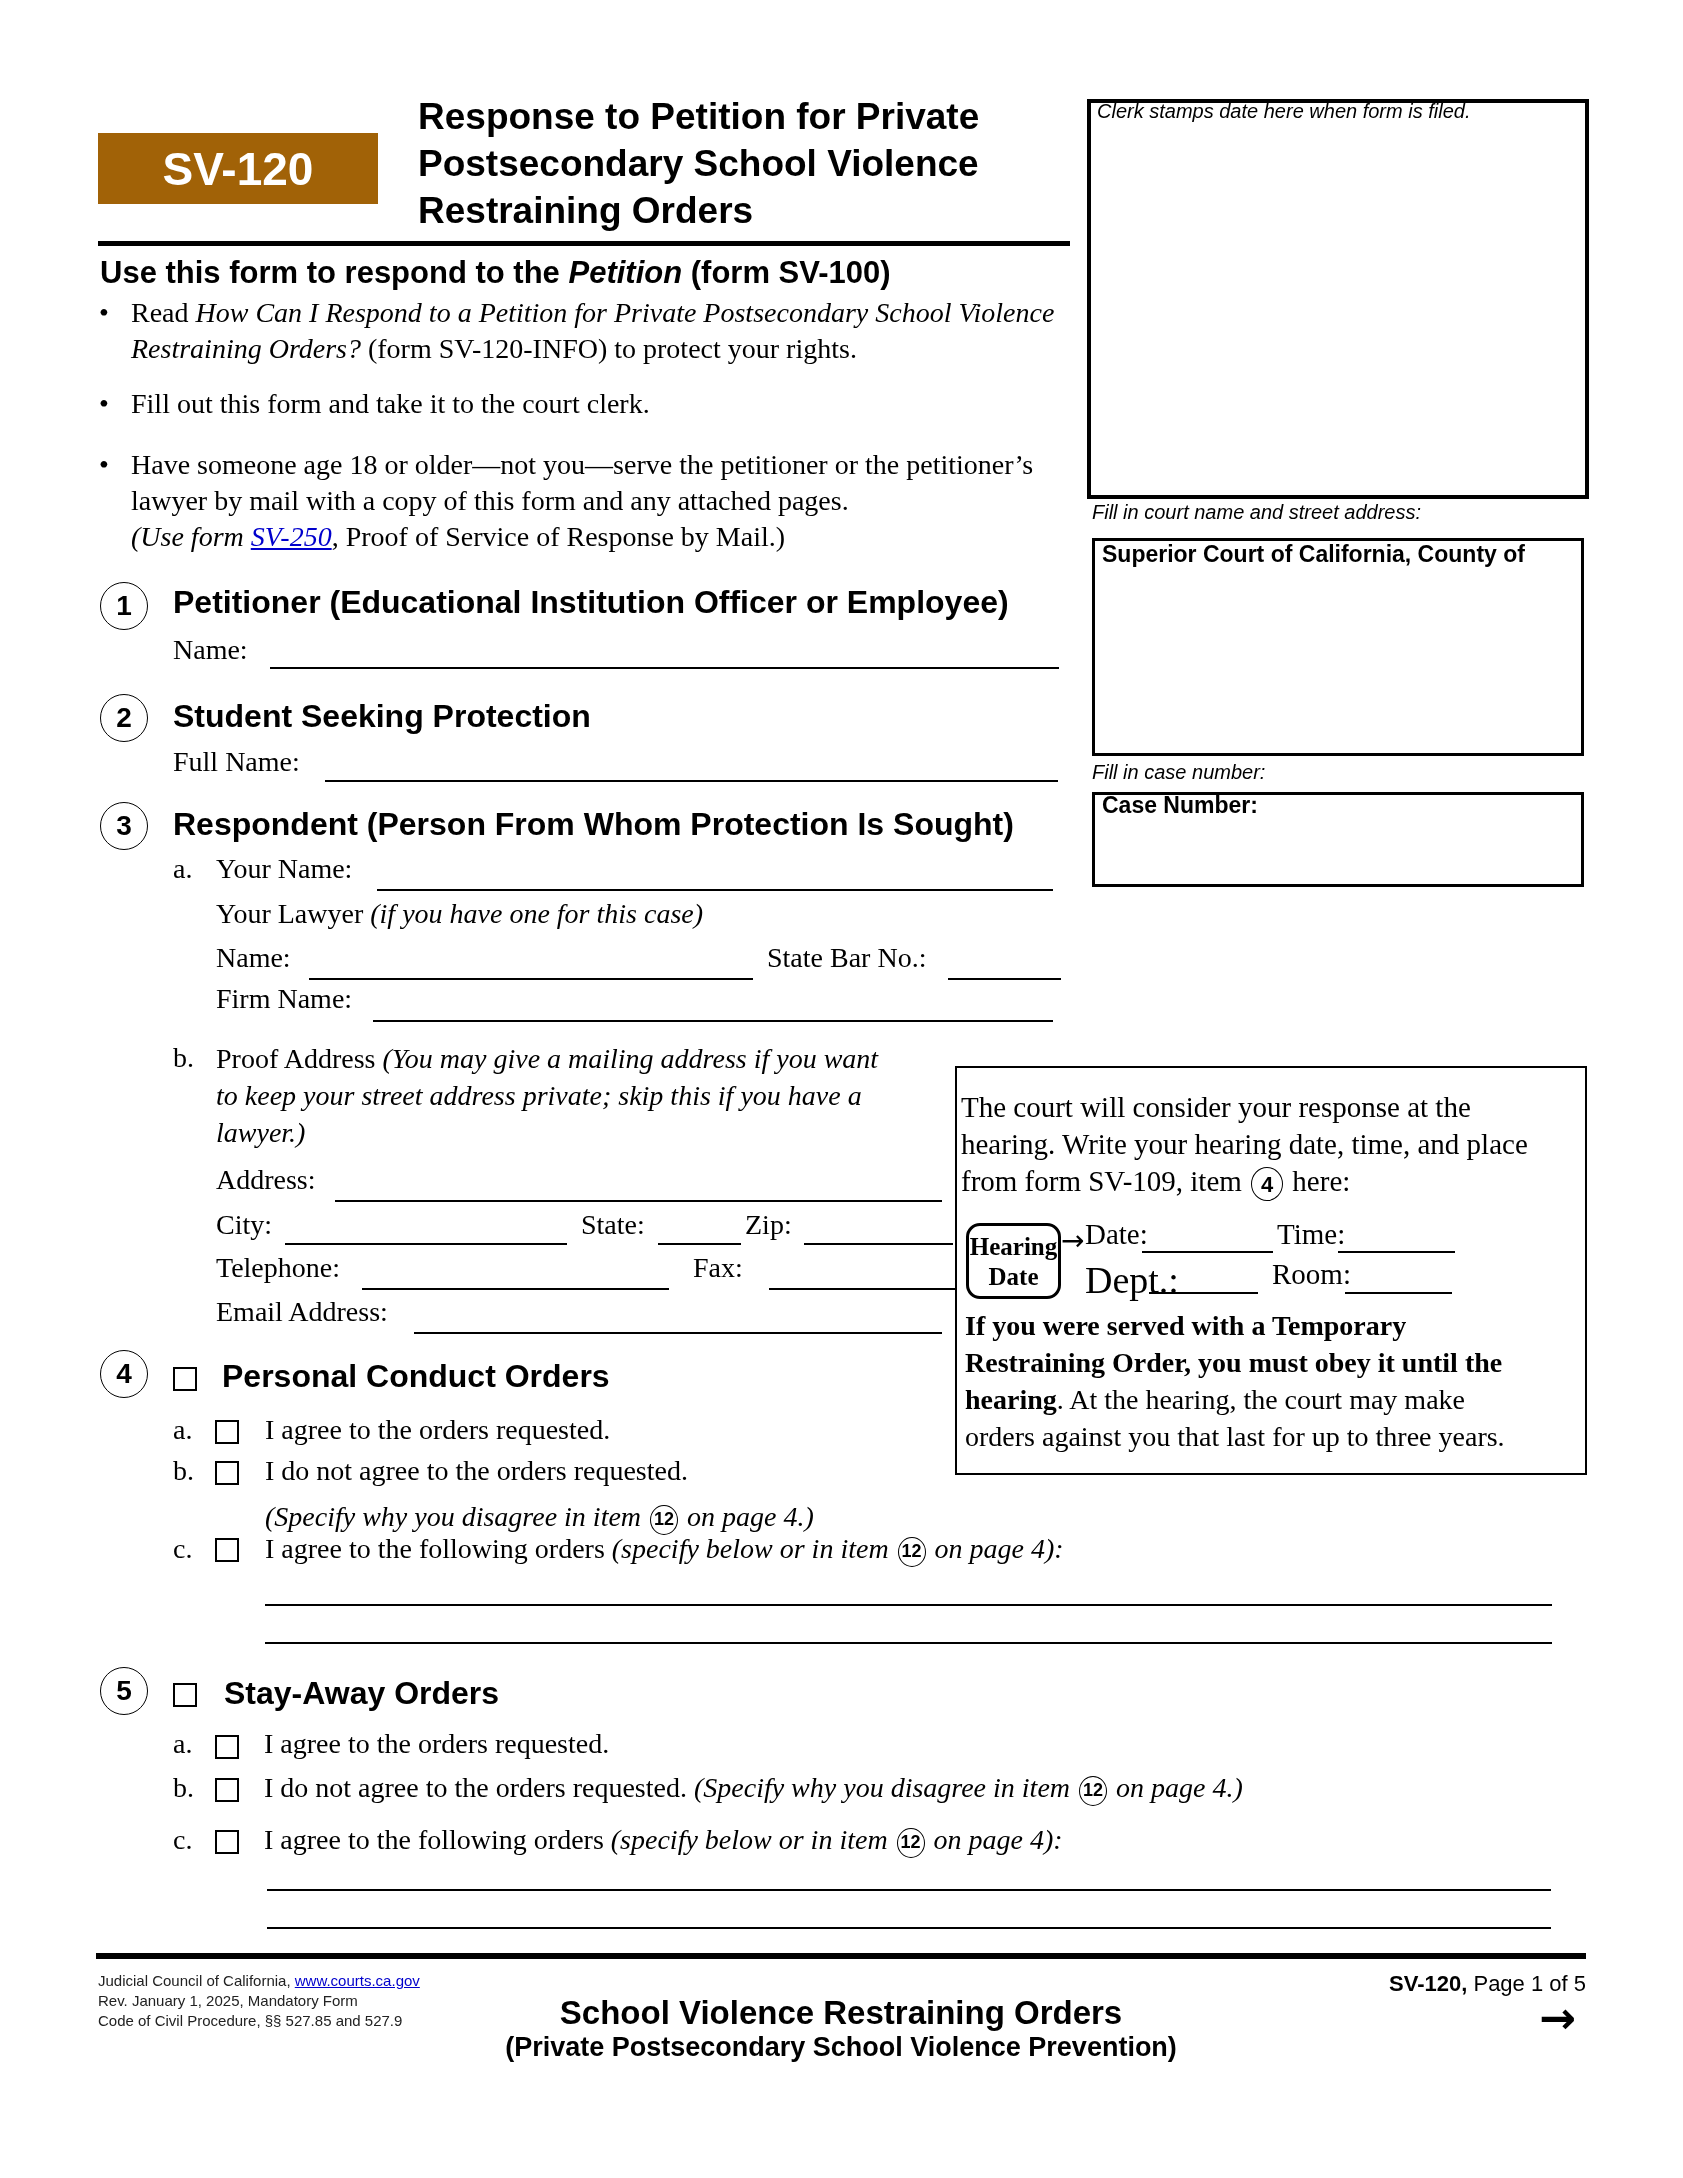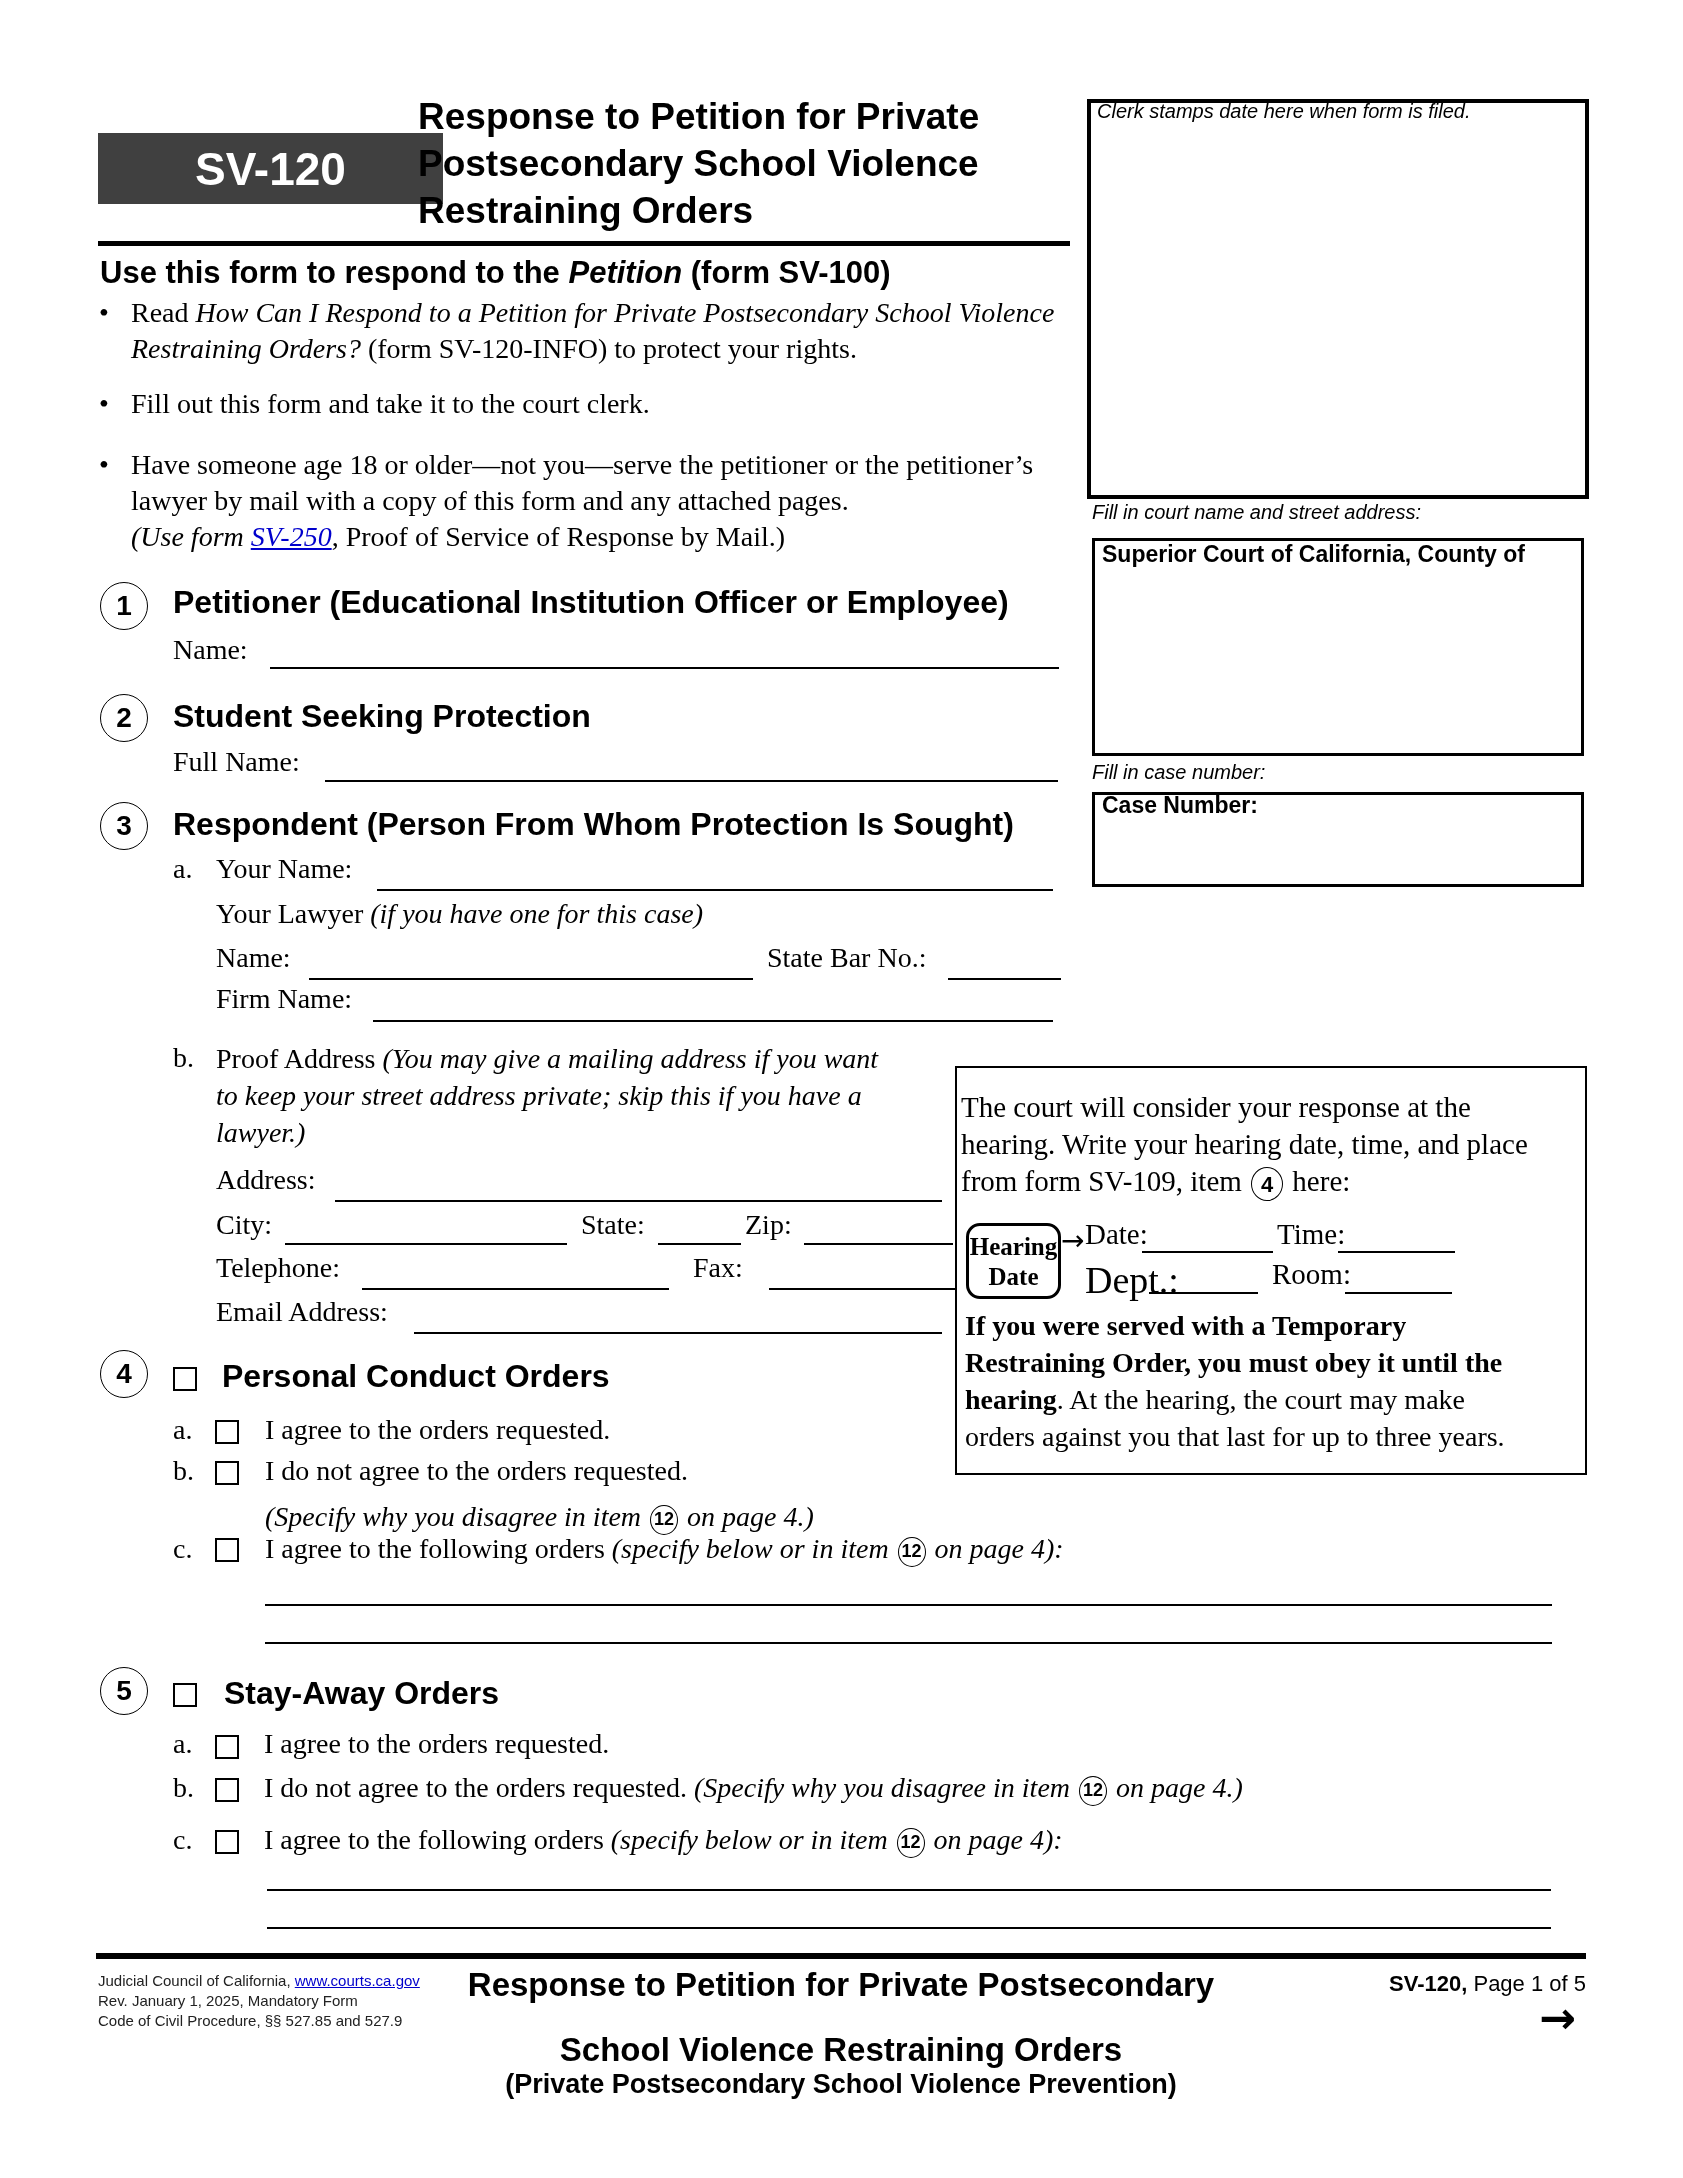--- a/index.html
+++ b/index.html
@@ -19,21 +19,21 @@
   .cb { position:absolute; width:24px; height:24px; border:2px solid #000; box-sizing:border-box; background:#fff; cursor:pointer; }
   .heading { position:absolute; font-family:"Liberation Sans", sans-serif; font-weight:bold; font-size:32px; white-space:nowrap; }
   .t27 { font-family:"Liberation Serif", serif; font-size:28px; white-space:nowrap; position:absolute; }
   .link { color:#0000cc; text-decoration:underline; }
   .box { position:absolute; border:3px solid #000; box-sizing:border-box; }
   .cap { position:absolute; font-family:"Liberation Sans", sans-serif; font-style:italic; font-size:20px; white-space:nowrap; }
 </style>
 </head>
 <body>
 
-<div class="abs sans b" style="left:98px;top:133px;width:345px;height:71px;background:#404040;color:#fff;font-size:46px;display:flex;align-items:center;justify-content:center;">
+<div class="abs sans b" style="left:98px;top:133px;width:280px;height:71px;background:#a16207;color:#fff;font-size:46px;display:flex;align-items:center;justify-content:center;">
   <span>SV-120</span>
 </div>
 <div class="abs sans b" style="left:418px;top:93px;font-size:37px;line-height:47px;white-space:nowrap;">
   <div>Response to Petition for Private</div>
   <div>Postsecondary School Violence</div>
   <div>Restraining Orders</div>
 </div>
 <div class="abs" style="left:98px;top:241px;width:972px;height:5px;background:#000;"></div>
 
 <div class="box" style="left:1087px;top:99px;width:502px;height:400px;border-width:4px;"></div>
@@ -200,21 +200,20 @@
 
 <div class="abs" style="left:96px;top:1953px;width:1490px;height:6px;background:#000;"></div>
 
 <div class="abs sans" style="left:98px;top:1971px;font-size:15px;line-height:20px;color:#222;white-space:nowrap;">
   <div><span>Judicial Council of California, </span><span class="link">www.courts.ca.gov</span></div>
   <div>Rev. January 1, 2025, Mandatory Form</div>
   <div>Code of Civil Procedure, §§ 527.85 and 527.9</div>
 </div>
 
 <div class="abs sans b" style="left:455px;top:1966px;width:772px;text-align:center;line-height:37px;">
-  <div style="font-size:33px;">Response to Petition for Private Postsecondary</div>
   <div style="font-size:33px;margin-top:28px;">School Violence Restraining Orders</div>
   <div style="font-size:27px;line-height:32px;text-align:center;">(Private Postsecondary School Violence Prevention)</div>
 </div>
 
 <div class="abs sans" style="left:1366px;top:1971px;width:220px;text-align:right;font-size:22px;white-space:nowrap;">
   <b>SV-120,</b><span> Page 1 of 5</span>
 </div>
 <div class="abs" style="left:1539px;top:1996px;font-size:44px;font-family:'DejaVu Sans',sans-serif;font-weight:bold;line-height:1;">→</div>
 
 

